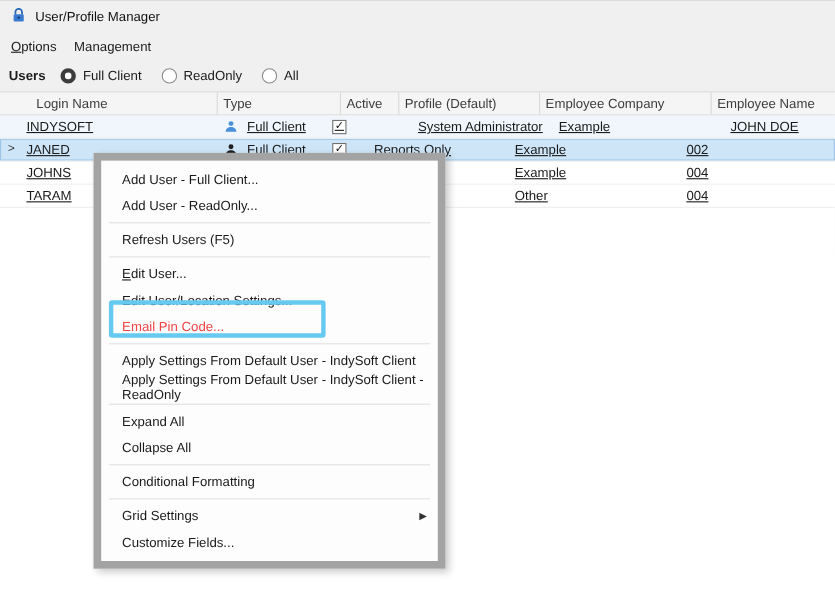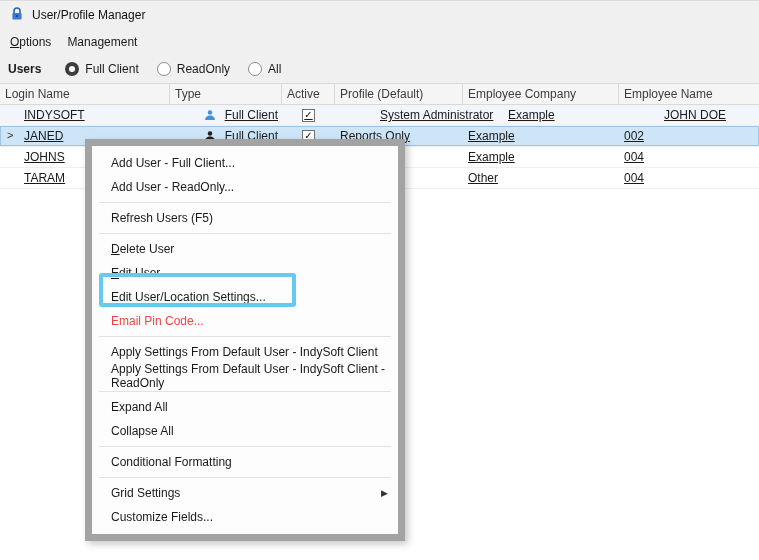--- a/index.html
+++ b/index.html
@@ -11,21 +11,21 @@
     background:#fff;
     position:relative;
     overflow:hidden;
   }
   .window { position:absolute; inset:0; background:#f0f0f0; display:flex; flex-direction:column; border-top:1px solid #dcdcdc; }
   .titlebar { height:28px; background:#f0f0f0; display:flex; align-items:center; padding-left:9px; gap:7px; flex:0 0 auto; }
   .titlebar .title { color:#111; }
   .menubar { height:26px; display:flex; align-items:center; padding-left:2px; flex:0 0 auto; }
   .menubar .menu-item { padding:4px 8px; cursor:default; }
   .filterbar { height:28px; display:flex; align-items:center; padding-left:8px; flex:0 0 auto; }
-  .users-label { font-weight:bold; margin-right:24px; }
+  .users-label { font-weight:bold; margin-right:14px; }
   .radio-option { display:flex; align-items:center; gap:6px; margin-right:18px; }
   .radio { width:14px; height:14px; border-radius:50%; background:#fff; border:1px solid #8a8a8a; flex:0 0 auto; }
   .radio.selected { border:4px solid #3c3c3c; }
   .radio-label { color:#1a1a1a; }
 
   .grid-area { flex:1; background:#fff; position:relative; }
   .grid-header { display:flex; height:22px; background:#f5f5f5; border-top:1px solid #d9d9d9; border-bottom:1px solid #d9d9d9; }
   .hcell { border-right:1px solid #d9d9d9; display:flex; align-items:center; padding-left:5px; color:#3c3c3c; overflow:hidden; white-space:nowrap; flex:0 0 auto; }
   .hcell:last-child { border-right:none; flex:1; }
   .grid-row { display:flex; height:21px; border-bottom:1px solid #efefef; background:#fff; position:relative; }
@@ -92,21 +92,21 @@
         </span>
         <span class="radio-option">
           <span class="radio"></span>
           <span class="radio-label">All</span>
         </span>
       </span>
   </div>
 
   <div class="grid-area">
     <div class="grid-header">
-        <div class="hcell" style="width: 170px;">Login Name</div>
+        <div class="hcell" style="width: 170px; margin-left: 28px;">Login Name</div>
         <div class="hcell" style="width: 112px;">Type</div>
         <div class="hcell" style="width: 53px;">Active</div>
         <div class="hcell" style="width: 128px;">Profile (Default)</div>
         <div class="hcell" style="width: 156px;">Employee Company</div>
         <div class="hcell" style="width: 140px;">Employee Name</div>
       </div>
     <div id="grid-rows">
         <div class="grid-row">
           <div class="cell login" style="width: 170px;">
             <span>INDYSOFT</span>
@@ -201,23 +201,20 @@
       </div>
       <div class="menu-row">
         <span>Add User - ReadOnly...</span>
       </div>
       <div class="menu-sep"></div>
       <div class="menu-row">
         <span>Refresh Users (F5)</span>
       </div>
       <div class="menu-sep"></div>
       <div class="menu-row">
-        <span class="accel">Delete User</span>
-      </div>
-      <div class="menu-row">
         <span class="accel">Edit User...</span>
       </div>
       <div class="menu-row">
         <span>Edit User/Location Settings...</span>
       </div>
       <div class="menu-row disabled">
         <span>Email Pin Code...</span>
       </div>
       <div class="menu-sep"></div>
       <div class="menu-row">

